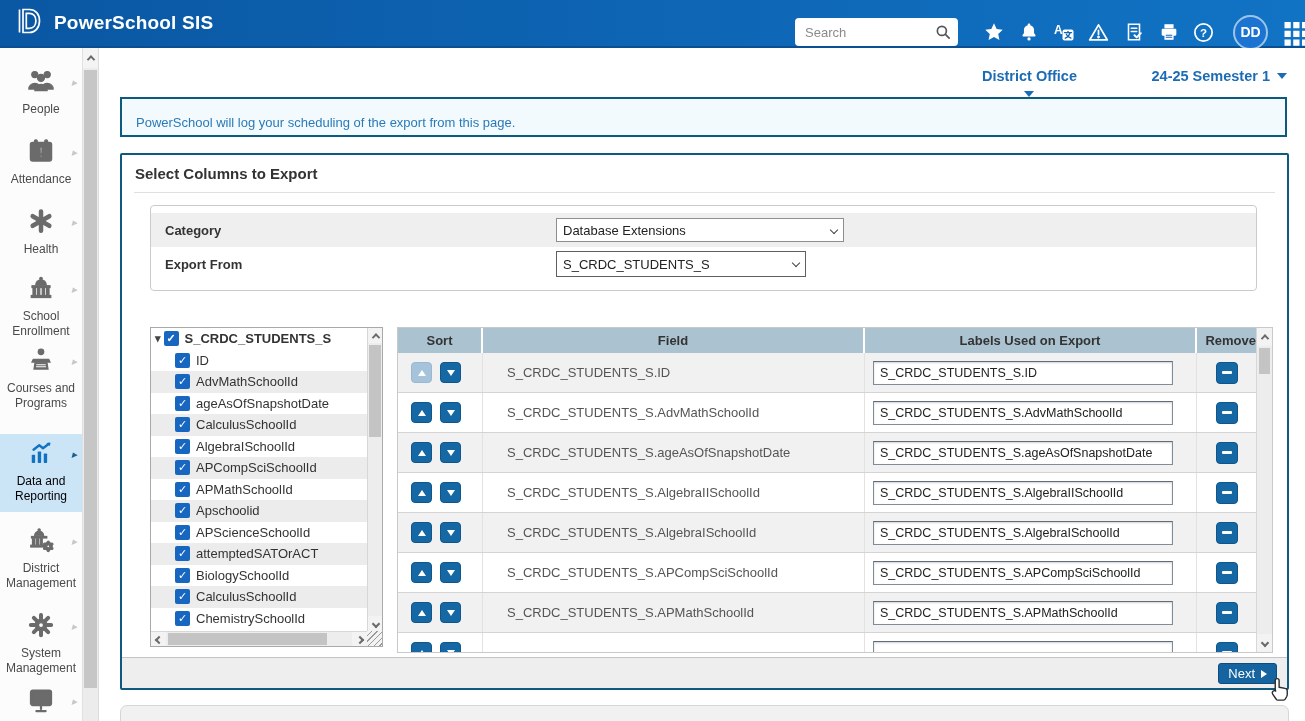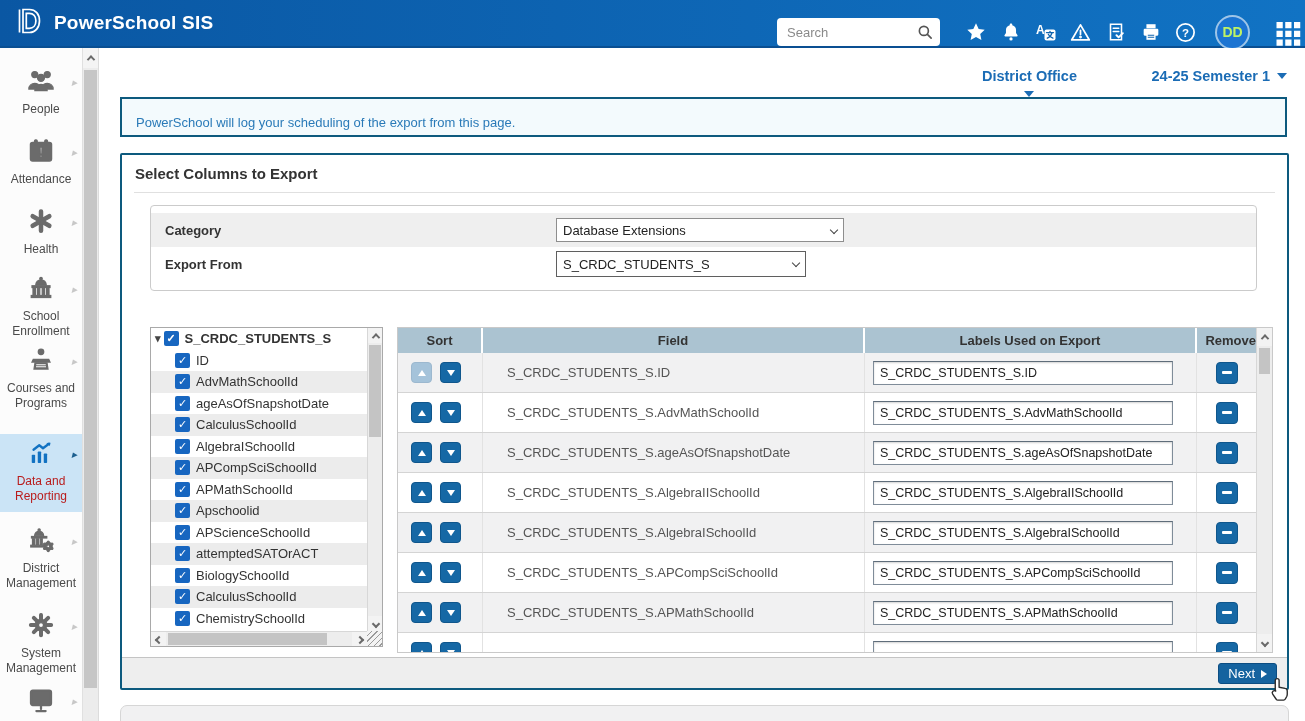--- a/index.html
+++ b/index.html
@@ -6,41 +6,41 @@
   html,body { width:1305px; height:721px; overflow:hidden; background:#fff;
               font-family:"Liberation Sans", sans-serif; }
   .screen { position:relative; width:1305px; height:721px; overflow:hidden; background:#fff; }
 
   
   .topbar { position:absolute; left:0; top:0; width:1305px; height:48px;
             background:linear-gradient(90deg,#0a57a3,#1173c4);
             border-bottom:2px solid #0a4f92; display:flex; align-items:center; }
   .brand { display:flex; align-items:center; gap:10px; padding-left:14px; }
   .brand-title { color:#fff; font-size:19px; font-weight:bold; letter-spacing:.2px; }
-  .topbar-right { position:absolute; right:8px; top:0; height:64px; display:flex; align-items:center; }
+  .topbar-right { position:absolute; right:0; top:0; height:64px; display:flex; align-items:center; }
   .searchbox { position:relative; width:163px; height:28px; margin-right:18px; }
   .searchbox input { width:100%; height:100%; border:none; border-radius:4px; padding:0 30px 0 10px;
                      font-size:13px; color:#333; outline:none; background:#fff;
                      font-family:"Liberation Sans", sans-serif; }
   .searchbox input::placeholder { color:#8a8a8a; }
   .mag { position:absolute; right:6px; top:5px; width:18px; height:18px; }
   .tb-icon { width:35px; height:35px; display:flex; align-items:center; justify-content:center; cursor:pointer; }
   .avatar { width:35px; height:35px; border-radius:50%; background:#1b74d2; border:2px solid #9ec5e8;
-            color:#bef264; font-weight:bold; font-size:14px; display:flex; align-items:center;
-            justify-content:center; margin:0 24px 0 12px; }
+            color:#ffffff; font-weight:bold; font-size:14px; display:flex; align-items:center;
+            justify-content:center; margin:0 14px 0 12px; }
   .grid-icon { width:30px; height:30px; margin-right:-7px; display:flex; align-items:center; }
 
   
   .sidebar { position:absolute; left:0; top:48px; width:82px; bottom:0; background:#fcfcfc; }
   .side-item { position:absolute; left:0; width:82px; text-align:center; padding-top:4px; cursor:pointer; }
   .side-item .s-icon { width:30px; height:30px; margin:0 auto; }
   .side-item .s-label { font-size:12px; line-height:15px; color:#4a4a4a; margin-top:6px; }
   .side-item .chev { position:absolute; right:5px; top:14px; font-size:11px; color:#c8c8c8; }
   .side-item.active { background:#cbe4f6; height:78px; }
-  .side-item.active .s-label { color:#b91c1c; }
+  .side-item.active .s-label { color:#000000; }
   .side-item.active .chev { color:#1d5f8f; }
   .side-item svg { fill:#6b6b6b; stroke:#6b6b6b; }
   .side-item.active svg { fill:#1272c2; stroke:#1272c2; }
 
   
   .vscroll-main { position:absolute; left:82px; top:48px; width:17px; bottom:0; background:#ececec;
                   border-left:1px solid #e0e0e0; border-right:1px solid #dcdcdc; }
   .vscroll-main .sb-btn { position:absolute; left:0; top:0; width:100%; height:20px;
                           display:flex; align-items:center; justify-content:center; background:#f4f4f4; }
   .vscroll-main .thumb { position:absolute; left:1px; right:1px; top:22px; height:618px; background:#c6c6c6; }

